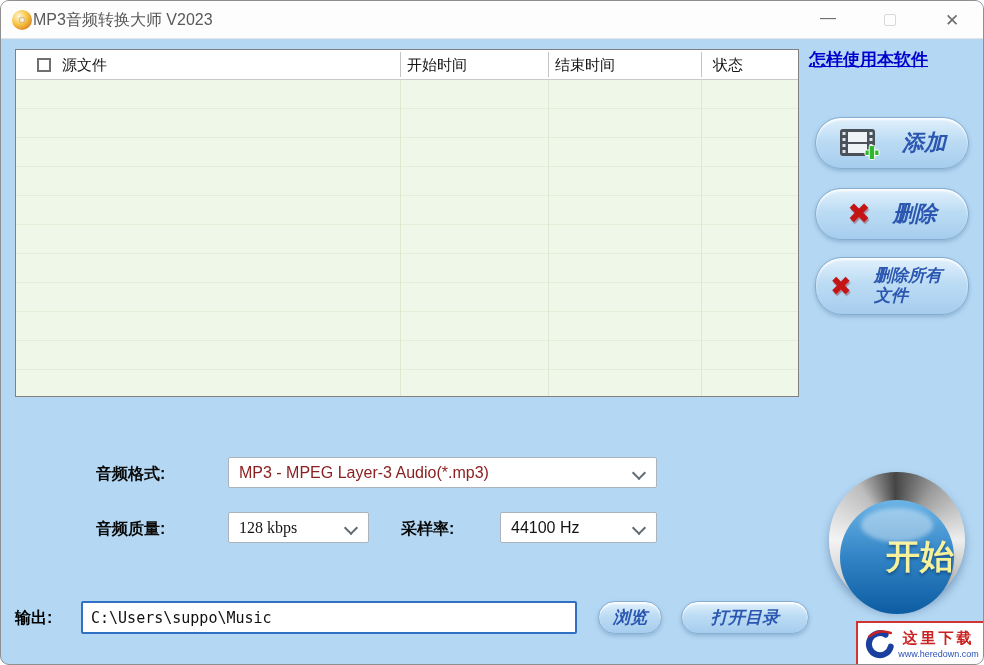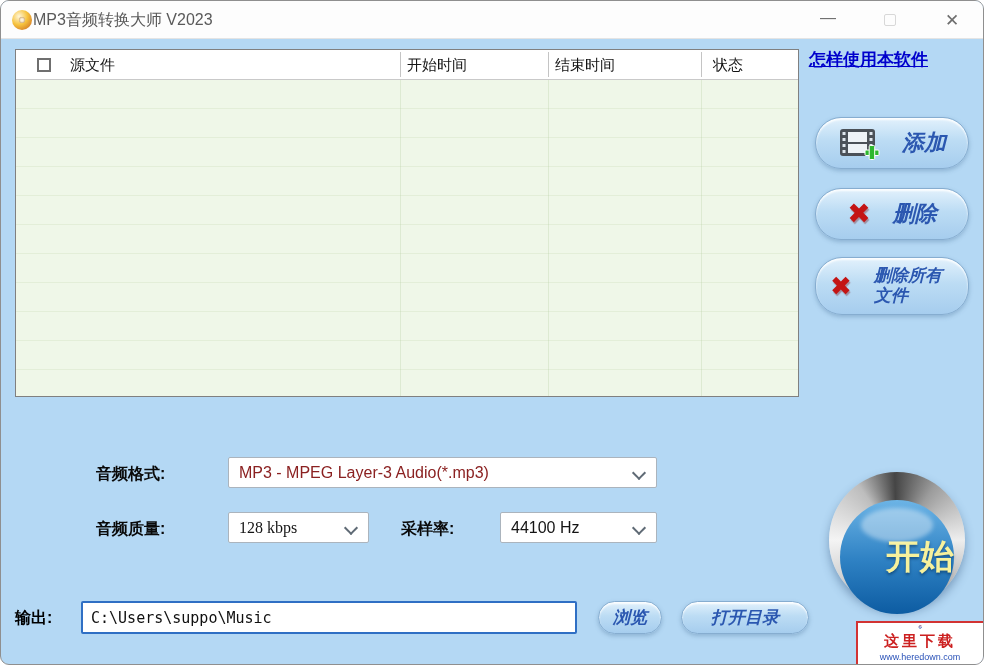--- a/index.html
+++ b/index.html
@@ -21,21 +21,21 @@
        font-size:16px; color:#6e6e6e; }
   .wc.min span{ transform:translateY(-2px); }
   .max-glyph{ width:12px; height:12px; border:1px solid #d8d8d8; border-radius:2px; }
   .wc.close{ font-size:17px; }
   
   .filetable{ position:absolute; left:14px; top:48px; width:784px; height:348px;
               border:1px solid #808080; background:#eff7e8; }
   .thead{ position:absolute; left:0; top:0; right:0; height:30px; background:#ffffff;
           border-bottom:1px solid #c9c9c9; }
   .th{ position:absolute; top:0; line-height:30px; font-size:15px; color:#141414; }
-  .th.c0{ left:54px; } .th.c1{ left:391px; } .th.c2{ left:539px; } .th.c3{ left:697px; }
+  .th.c0{ left:46px; } .th.c1{ left:391px; } .th.c2{ left:539px; } .th.c3{ left:697px; }
   .hsep{ position:absolute; top:2px; bottom:2px; width:1px; background:#c4c4c4; }
   .hsep.s1{ left:384px; } .hsep.s2{ left:532px; } .hsep.s3{ left:685px; }
   .cb{ position:absolute; left:21px; top:8px; width:14px; height:14px; background:#fff;
        border:2px solid #6f6f6f; }
   .tbody{ position:absolute; left:0; top:30px; right:0; bottom:0;
           background:repeating-linear-gradient(#eff7e8 0 28px, #e3eed8 28px 29px); }
   .vline{ position:absolute; top:0; bottom:0; width:1px; background:rgba(180,205,160,0.30); }
   .vline.s1{ left:384px; } .vline.s2{ left:532px; } .vline.s3{ left:685px; }
   
   .help{ position:absolute; left:808px; top:47px; font-size:17px; font-weight:bold;
@@ -83,21 +83,21 @@
   .startinner{ position:absolute; left:11px; top:28px; width:114px; height:114px; border-radius:50%;
              background:linear-gradient(#6cb4e6, #2f82c4 52%, #0d5ca2);
              display:flex; align-items:center; justify-content:flex-end; }
   .startinner::before{ content:""; position:absolute; left:18%; top:7%; width:64%; height:30%;
              border-radius:50%; background:rgba(255,255,255,.38); filter:blur(2px); }
   .startlabel{ font-size:34px; font-weight:bold; color:#f7f19c;
              text-shadow:0 2px 3px rgba(0,40,80,.55); }
   
   .watermark{ position:absolute; left:855px; top:620px; width:129px; height:45px; background:#fff;
               border:2px solid #d23333; border-bottom-right-radius:8px;
-              display:flex; align-items:center; padding:2px 4px 2px 3px; gap:3px;flex-direction:column; }
+              display:flex; align-items:center; padding:2px 4px 2px 3px; gap:3px; }
   .wm-text{ display:flex; flex-direction:column; align-items:center; flex:1; }
   .wm-brand{ font-size:15px; font-weight:bold; color:#cc2020; letter-spacing:3px;
              font-family:"Liberation Serif","DejaVu Serif",serif; }
   .wm-url{ font-size:9px; color:#2a52b8; margin-top:1px; }
 </style>
 </head>
 <body>
 
 <div class="window">
 

